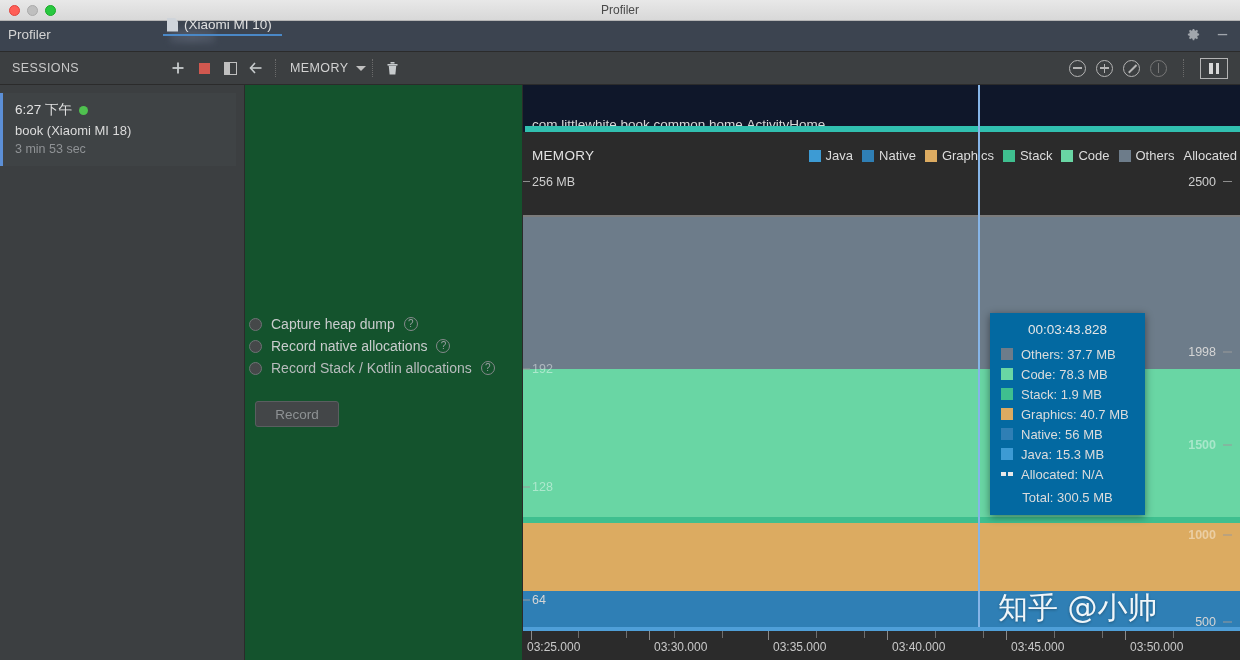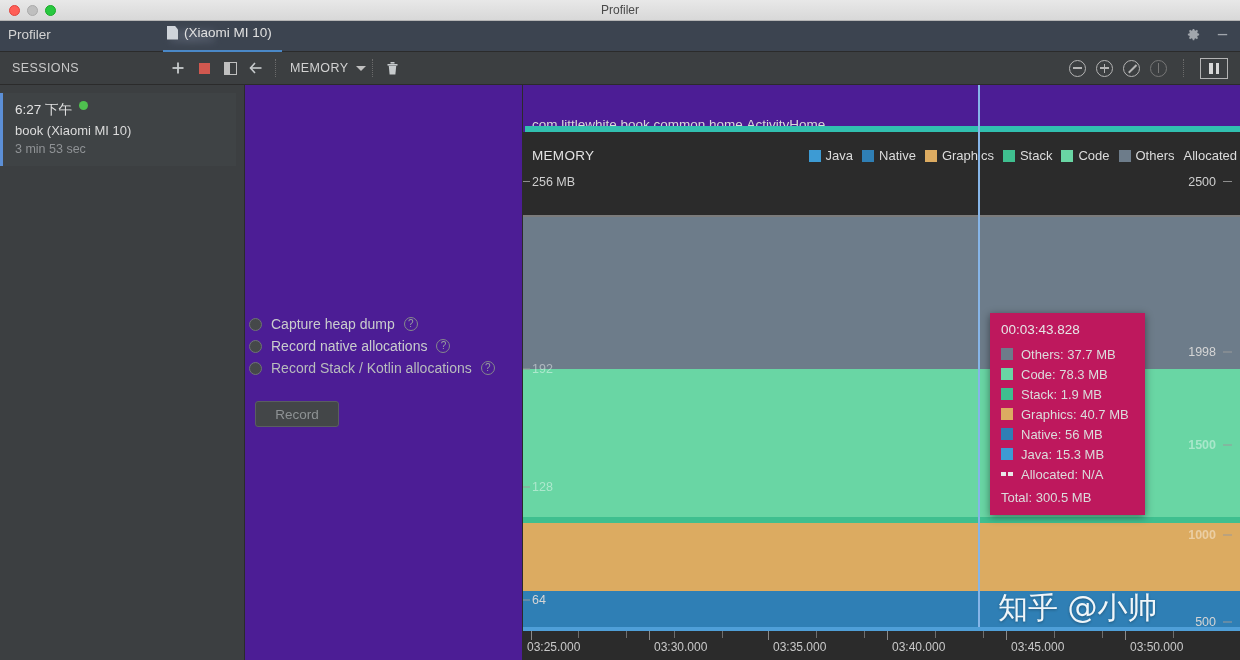--- a/index.html
+++ b/index.html
@@ -33,21 +33,21 @@
   
   .tabstrip {
     position:absolute; left:0; top:21px; width:1240px; height:31px;
     background:#3c4450; border-bottom:1px solid #2b2b2b;
   }
   .tab-profiler {
     position:absolute; left:8px; top:6px;
     font-size:13.5px; color:#d4d4d4;
   }
   .tab-device {
-    position:absolute; left:163px; top:0px; height:31px;
+    position:absolute; left:163px; top:0px; height:15px;
     display:flex; align-items:center; gap:6px;
     border-bottom:2px solid #4a88c7;
     padding:0 10px 6px 4px;
   }
   .blur-chip {
     position:absolute; left:170px; top:8px; width:45px; height:14px;
     background:linear-gradient(90deg,#4a5260,#545c6a,#4a5260);
     filter:blur(3px); opacity:.9;
   }
   .file-icon { width:11px; height:14px; position:relative; display:inline-block; }
@@ -99,29 +99,29 @@
 
   
   .sessions {
     position:absolute; left:0; top:85px; width:245px; height:575px;
     background:#3c3f41; border-right:1px solid #2b2b2b;
   }
   .session-item {
     position:relative; margin:8px 8px 0 0; padding:8px 10px 10px 12px;
     background:#3f4345; border-left:3px solid #5c8fd6;
   }
-  .sess-row1 { display:flex; align-items:flex-start; gap:7px; font-size:13.5px; color:#e3e3e3; }
+  .sess-row1 { display:flex; align-items:center; gap:7px; font-size:13.5px; color:#e3e3e3; }
   .green-dot { width:9px; height:9px; border-radius:50%; background:#4fc14f; }
   .sess-row2 { margin-top:4px; font-size:13px; color:#dcdcdc; }
   .sess-row3 { margin-top:4px; font-size:12.5px; color:#8f9295; }
 
   
   .capture {
     position:absolute; left:245px; top:85px; width:278px; height:575px;
-    background:#4c1d95; border-right:1px solid #2b2b2b;
+    background:#14532d; border-right:1px solid #2b2b2b;
   }
   .opts { position:absolute; left:0; top:228px; width:278px; }
   .opt-row { display:flex; align-items:center; gap:9px; padding:3px 0 3px 4px; }
   .radio { width:13px; height:13px; border-radius:50%; border:1.5px solid #6e7375; background:#454849; }
   .opt-label { font-size:14px; color:#c9cccd; }
   .opt-label.dim { color:#b8bcbd; }
   .qmark {
     width:14px; height:14px; border-radius:50%; border:1.2px solid #85898b;
     font-size:10px; line-height:12px; text-align:center; color:#9aa0a2;
   }
@@ -130,21 +130,21 @@
     border:1px solid #5a5e60; border-radius:3px;
     display:flex; align-items:center; justify-content:center;
     font-size:13.5px; color:#8e9294; background:#434648;
   }
 
   
   .chart {
     position:absolute; left:523px; top:85px; width:717px; height:575px;
     background:#2b2b2b; overflow:hidden;
   }
-  .evt-row { position:absolute; left:0; top:0; width:717px; height:47px; background:#4c1d95; }
+  .evt-row { position:absolute; left:0; top:0; width:717px; height:47px; background:#0f172a; }
   .evt-label { position:absolute; left:9px; top:32px; font-size:13.5px; color:#d8d8d8; }
   .evt-bar { position:absolute; left:2px; top:41px; width:715px; height:6px; background:#31c0b0; }
   .evt-div { position:absolute; left:0; top:47px; width:717px; height:1px; background:#3a3a3a; }
 
   .mem-head { position:absolute; left:0; top:47px; width:717px; height:84px; background:#2b2b2b; }
   .mem-title { position:absolute; left:9px; top:16px; font-size:13.5px; letter-spacing:.3px; color:#e2e2e2; }
   .legend { position:absolute; right:3px; top:16px; display:flex; align-items:center; gap:9px; }
   .lg { display:flex; align-items:center; gap:5px; font-size:13px; color:#dcdcdc; }
   .sw { width:12px; height:12px; }
   .axis-l { position:absolute; left:9px; top:43px; font-size:12.5px; color:#cfcfcf; }
@@ -171,22 +171,23 @@
   
   .timeaxis { position:absolute; left:0; bottom:0; width:717px; height:33px; background:#2b2b2b; }
   .tscroll { position:absolute; left:0; top:0; width:717px; height:4px; background:#4f9fd8; }
   .tlab { position:absolute; top:13px; font-size:12px; color:#c9c9c9; }
   .tmk { position:absolute; top:4px; width:1px; height:7px; background:#6e6e6e; }
   .tmk.maj { height:9px; background:#8a8a8a; }
 
   
   .tooltip {
     position:absolute; left:990px; top:313px; width:155px;
-    background:#be185d; padding:9px 11px 10px 11px;
+    background:#0369a1; padding:9px 11px 10px 11px;
     box-shadow:0 2px 8px rgba(0,0,0,.45);
+    text-align:center;
   }
   .tt-time { font-size:13.5px; color:#e6e6e6; margin-bottom:7px; }
   .tt-row { display:flex; align-items:center; gap:8px; padding:2.5px 0; font-size:13px; color:#dcdcdc; }
   .tt-sw { width:12px; height:12px; flex:none; }
   .tt-dash { width:12px; height:4px; flex:none; position:relative; }
   .tt-dash:before { content:""; position:absolute; left:0; top:0; width:5px; height:4px; background:#e8e8e8; }
   .tt-dash:after  { content:""; position:absolute; right:0; top:0; width:5px; height:4px; background:#e8e8e8; }
   .tt-total { margin-top:6px; font-size:13px; color:#dcdcdc; }
 
   
@@ -282,21 +283,21 @@
       </span>
     </div>
   </div>
 
   <div class="sessions">
     <div class="session-item">
       <div class="sess-row1">
         <span>6:27 下午</span>
         <span class="green-dot"></span>
       </div>
-      <div class="sess-row2">book (Xiaomi MI 10)</div>
+      <div class="sess-row2">book (Xiaomi MI 18)</div>
       <div class="sess-row3">3 min 53 sec</div>
     </div>
   </div>
 
   <div class="capture">
     <div class="opts">
       <div class="opt-row">
         <span class="radio"></span>
         <span class="opt-label">Capture heap dump</span>
         <span class="qmark">?</span>

